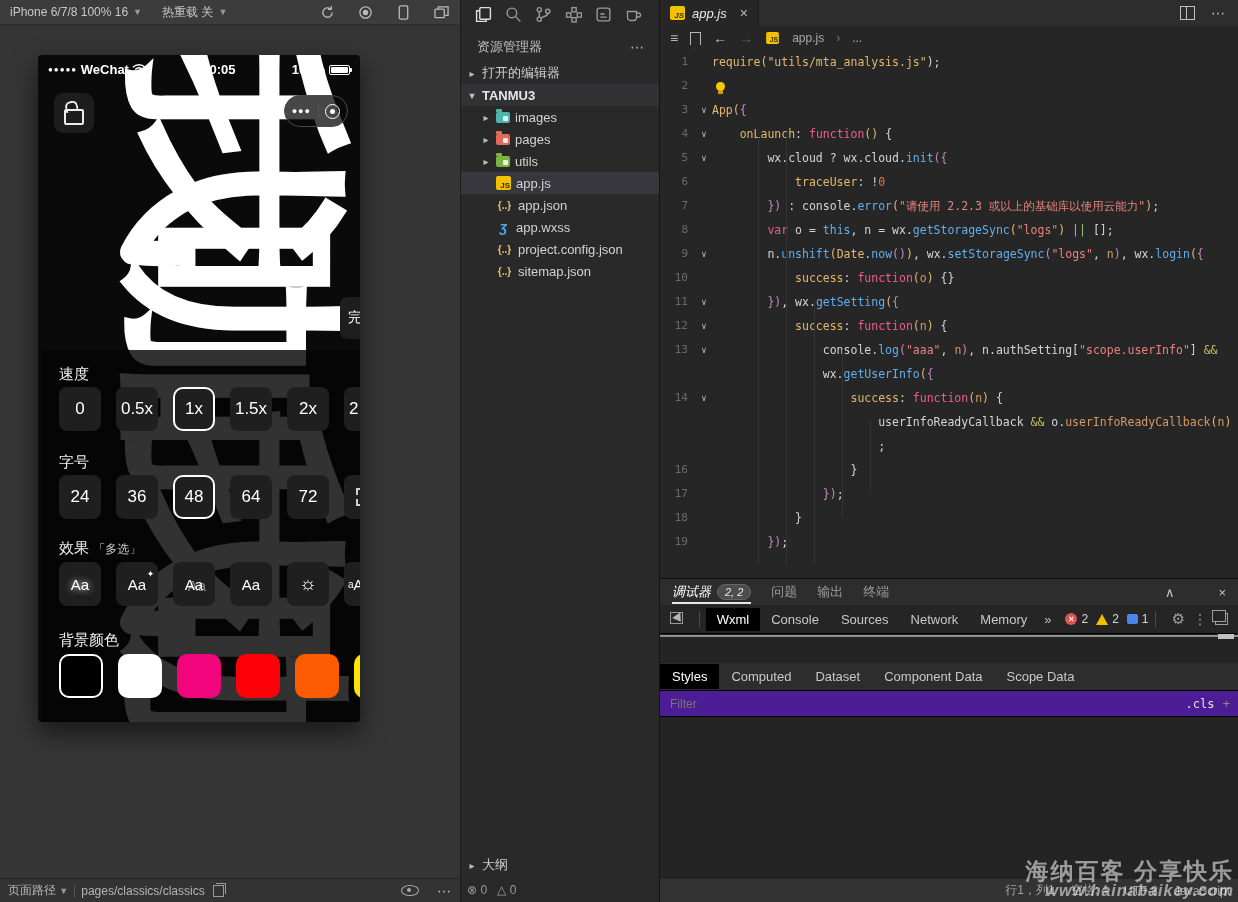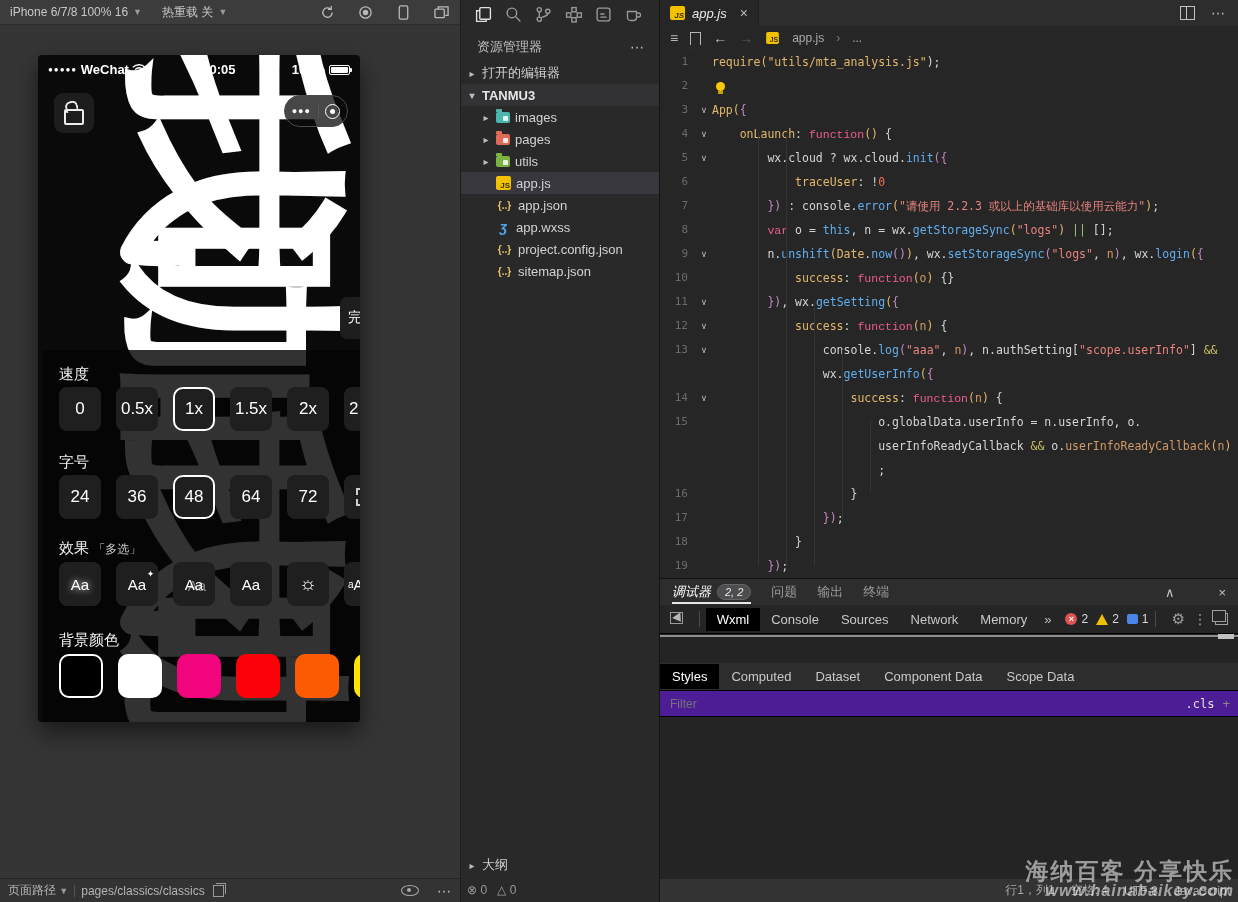--- a/index.html
+++ b/index.html
@@ -95,21 +95,21 @@
   .bm-ico{display:inline-block;width:9px;height:12px;background:transparent;border:1.5px solid #b5b5b5;border-bottom:none;position:relative;}
   .bm-ico::after{content:"";position:absolute;left:-1.5px;bottom:-5px;border:5px solid #29292a;border-top:none;border-left:4.5px solid transparent;border-right:4.5px solid transparent;}
   #code{position:absolute;left:0;top:50px;width:100%;height:528px;font-family:"DejaVu Sans Mono","Liberation Mono",monospace;font-size:11.5px;}
   .guide{position:absolute;top:82px;bottom:12px;width:1px;background:#343434;}
   .crow{display:flex;height:24px;line-height:24px;}
   .crow .ln{width:36px;text-align:right;padding-right:8px;color:#6b6b6b;font-size:11px;flex:none;box-sizing:border-box;}
   .crow .fold{width:16px;color:#b9b9b9;font-size:9px;text-align:center;flex:none;}
   .crow .txt{white-space:pre;flex:1;}
   .bulb{display:inline-block;width:9px;height:9px;background:#ffc805;border-radius:50%;position:relative;margin-left:4px;vertical-align:-1px;}
   .bulb::after{content:"";position:absolute;left:2px;bottom:-3px;width:5px;height:3px;background:#caa004;}
-  .c-w{color:#d4d4d4;} .c-gd{color:#e2b86b;} .c-pk{color:#ee5d8c;font-family:Liberation Mono, monospace;} .c-bl{color:#61aeee;}
+  .c-w{color:#d4d4d4;} .c-gd{color:#e2b86b;} .c-pk{color:#ee5d8c;} .c-bl{color:#61aeee;}
   .c-or{color:#d19a66;} .c-nm{color:#f0704e;} .c-st{color:#e8837d;} .c-gr{color:#98c379;}
   .c-ol{color:#c9c05f;} .c-pu{color:#c586c0;}
   
   #dbg{position:absolute;left:660px;top:578px;width:578px;height:300px;background:#242425;border-top:1px solid #111;}
   #dbg-tabs{height:26px;background:#2d2d2d;display:flex;align-items:center;gap:20px;padding-left:12px;font-size:13px;color:#9b9b9b;}
   .dtab{display:flex;align-items:center;gap:6px;height:100%;cursor:pointer;position:relative;}
   .dtab.on{color:#fff;font-style:italic;}
   .dtab.on::after{content:"";position:absolute;left:0;right:0;bottom:1px;height:2px;background:#e7e7e7;}
   .badge-pill{background:#4d4d50;border:1px solid #666;color:#e8e8e8;font-size:11px;border-radius:9px;padding:0 7px;line-height:14px;}
   #dbg-tabs .spacer{flex:1;}
@@ -486,25 +486,20 @@
             <span class="ln"></span>
             <span class="fold"></span>
             <span class="txt"><span class="c-w">                wx.</span><span class="c-bl">getUserInfo</span><span class="c-gd">(</span><span class="c-pu">{</span></span>
           </div>
           <div class="crow">
             <span class="ln">14</span>
             <span class="fold">∨</span>
             <span class="txt"><span class="c-gd">                    success</span><span class="c-w">: </span><span class="c-pk">function</span><span class="c-gd">(</span><span class="c-or">n</span><span class="c-gd">)</span><span class="c-w"> {</span></span>
           </div>
           <div class="crow">
-            <span class="ln">15</span>
-            <span class="fold"></span>
-            <span class="txt"><span class="c-w">                        o.globalData.userInfo = n.userInfo, o.</span></span>
-          </div>
-          <div class="crow">
             <span class="ln"></span>
             <span class="fold"></span>
             <span class="txt"><span class="c-w">                        userInfoReadyCallback </span><span class="c-ol">&amp;&amp;</span><span class="c-w"> o.</span><span class="c-or">userInfoReadyCallback</span><span class="c-gd">(</span><span class="c-or">n</span><span class="c-gd">)</span></span>
           </div>
           <div class="crow">
             <span class="ln"></span>
             <span class="fold"></span>
             <span class="txt"><span class="c-w">                        ;</span></span>
           </div>
           <div class="crow">

